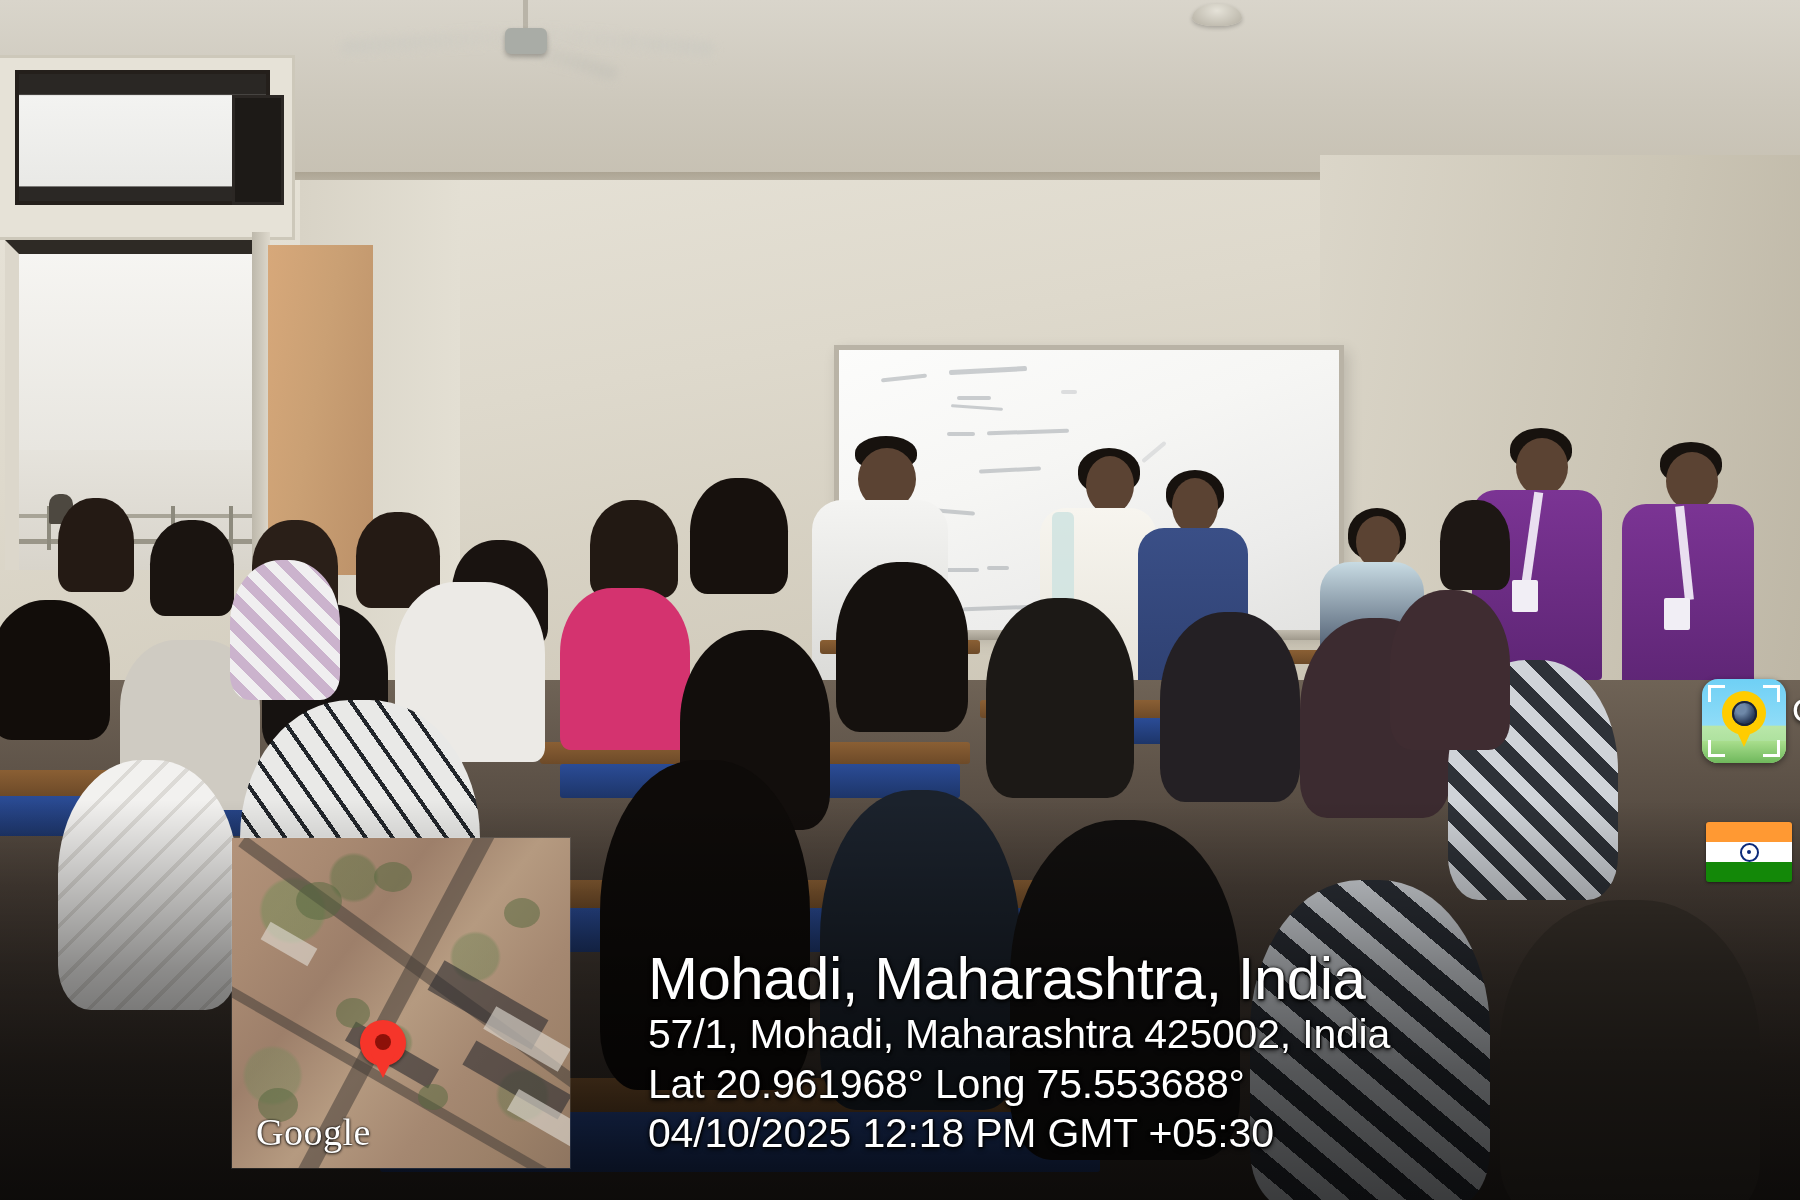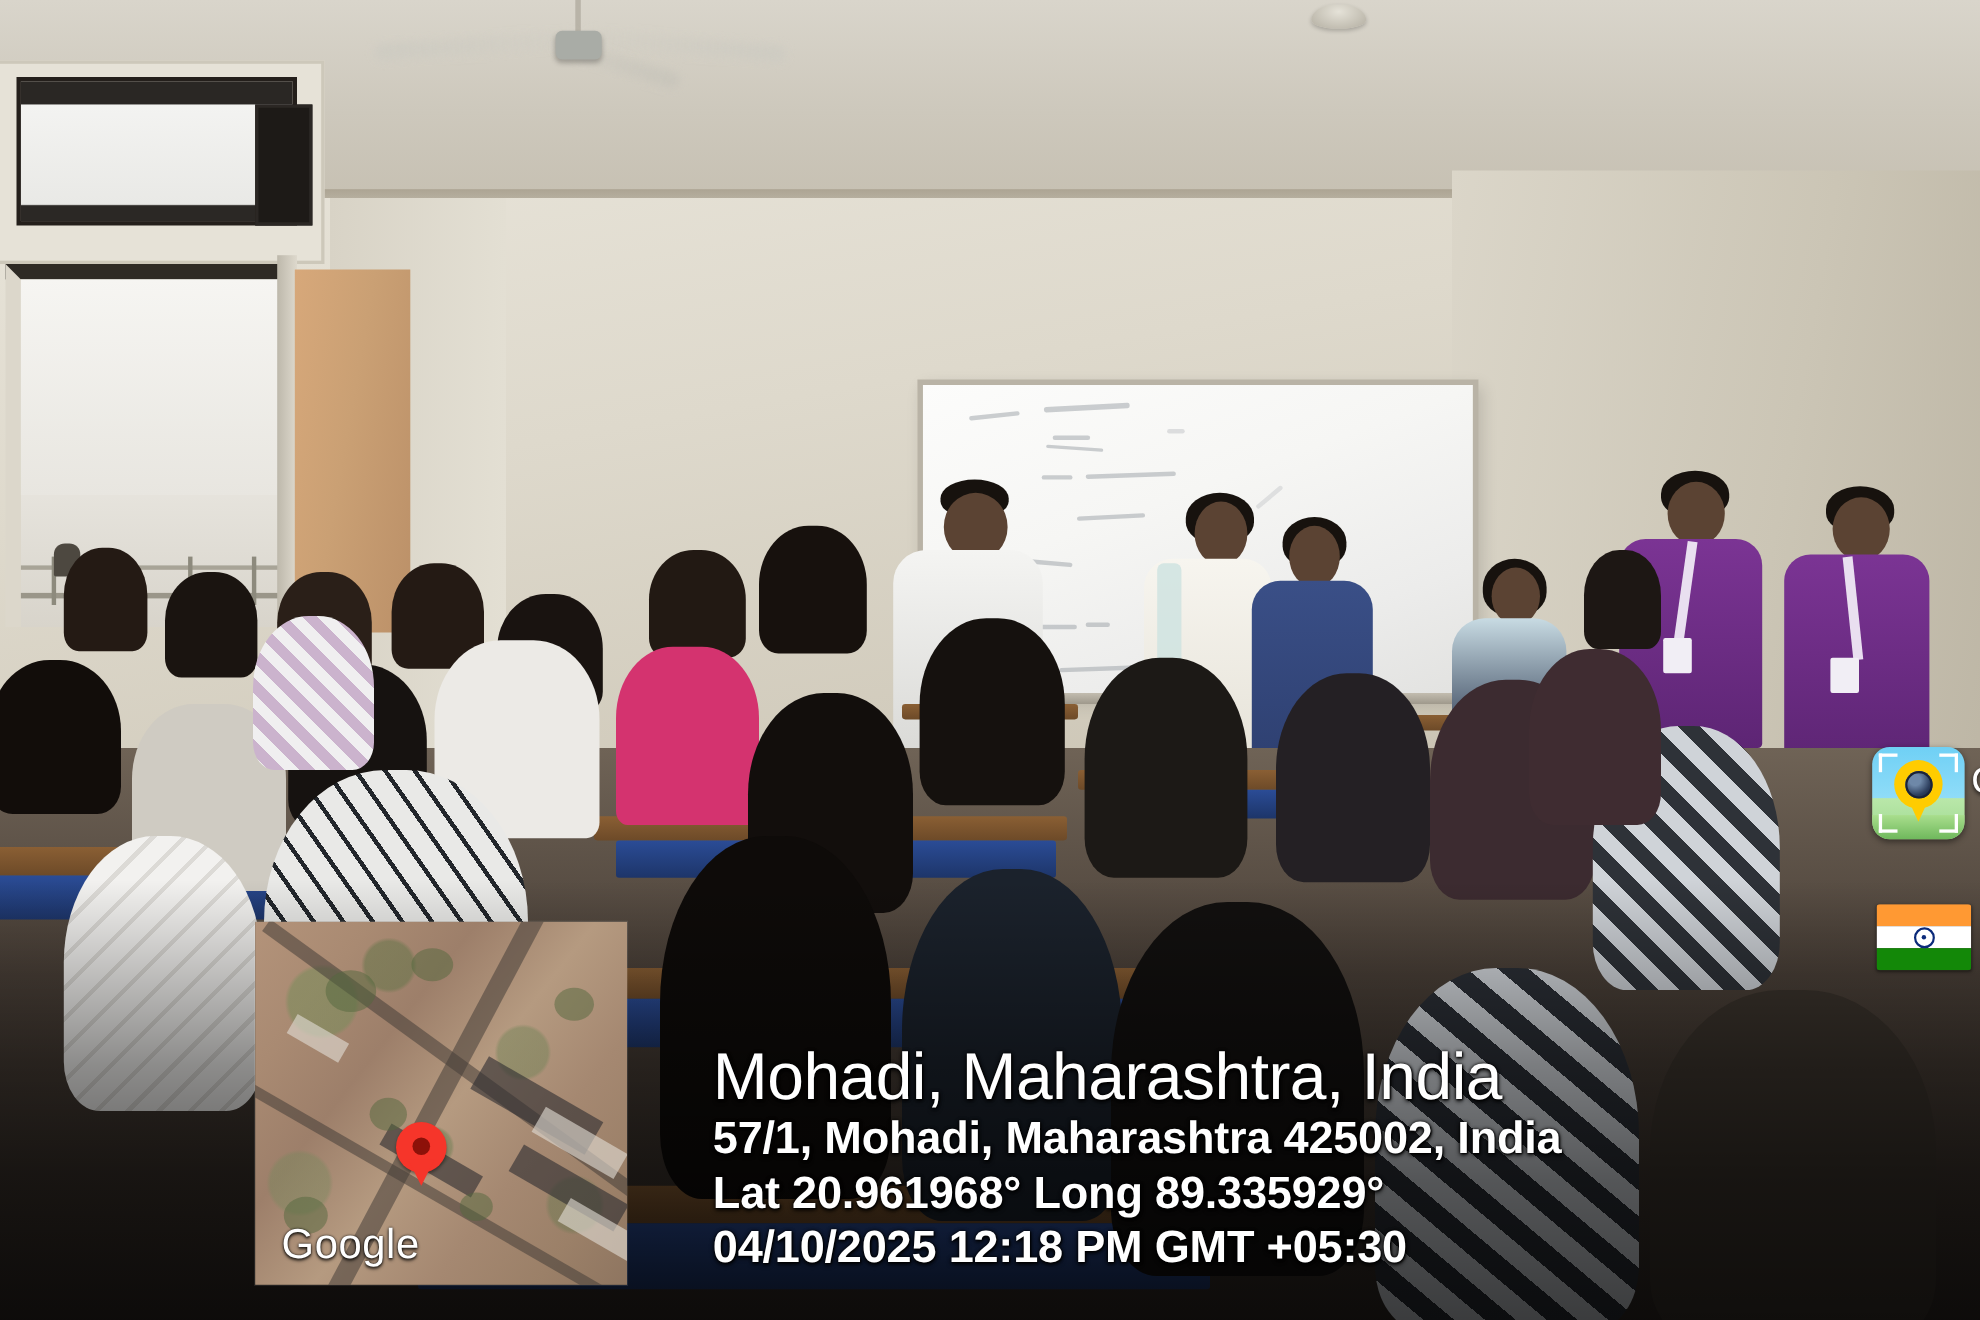--- a/index.html
+++ b/index.html
@@ -168,35 +168,35 @@
     background:#8d1109; border-radius:50%;
   }
   .map-pin::before {
     content:""; position:absolute; left:11px; top:34px; width:0; height:0;
     border-left:12px solid transparent; border-right:12px solid transparent;
     border-top:24px solid #f6352a;
   }
   .google-wm {
     position:absolute; left:24px; bottom:14px;
     color:#fff; font-size:38px; letter-spacing:.5px;
-    font-family:Liberation Sans, sans-serif;
+    font-family:Liberation Serif, serif;
     text-shadow:0 1px 3px rgba(0,0,0,.85), 0 0 2px rgba(0,0,0,.9);
   }
 
   .gps-text {
     position:absolute; left:648px; bottom:42px; width:1010px;
     color:#ffffff;
     text-shadow:0 2px 5px rgba(0,0,0,.95), 0 0 3px rgba(0,0,0,.8), 1px 1px 2px rgba(0,0,0,.9);
   }
   .gps-title {
     font-size:60px; line-height:1.04; font-weight:400; letter-spacing:-.5px;
     white-space:nowrap;
   }
   .gps-line {
-    font-size:41px; line-height:1.20; font-weight:700; letter-spacing:-.2px;
+    font-size:41px; line-height:1.20; font-weight:400; letter-spacing:-.2px;
     white-space:nowrap;
   }
 
   .flag {
     position:absolute; left:1706px; bottom:318px; width:86px; height:60px;
     border-radius:3px; overflow:hidden; box-shadow:0 1px 3px rgba(0,0,0,.5);
   }
   .flag .s { position:absolute; left:0; width:100%; height:33.34%; }
   .flag .s1 { top:0; background:#FF9933; }
   .flag .s2 { top:33.33%; background:#FFFFFF; }
@@ -430,21 +430,21 @@
       <div class="sat-veg" style="left:26px;  top:250px; width:40px; height:34px;"></div>
       <div class="sat-veg" style="left:272px; top:60px;  width:36px; height:30px;"></div>
     </div>
     <div class="map-pin"></div>
     <div class="google-wm">Google</div>
   </div>
 
   <div class="gps-text">
     <div class="gps-title">Mohadi, Maharashtra, India</div>
     <div class="gps-line">57/1, Mohadi, Maharashtra 425002, India</div>
-    <div class="gps-line">Lat 20.961968° Long 89.335929°</div>
+    <div class="gps-line">Lat 20.961968° Long 75.553688°</div>
     <div class="gps-line">04/10/2025 12:18 PM GMT +05:30</div>
   </div>
 
   <div class="flag">
     <div class="s s1"></div>
     <div class="s s2"></div>
     <div class="s s3"></div>
     <div class="chakra"></div>
   </div>
 

